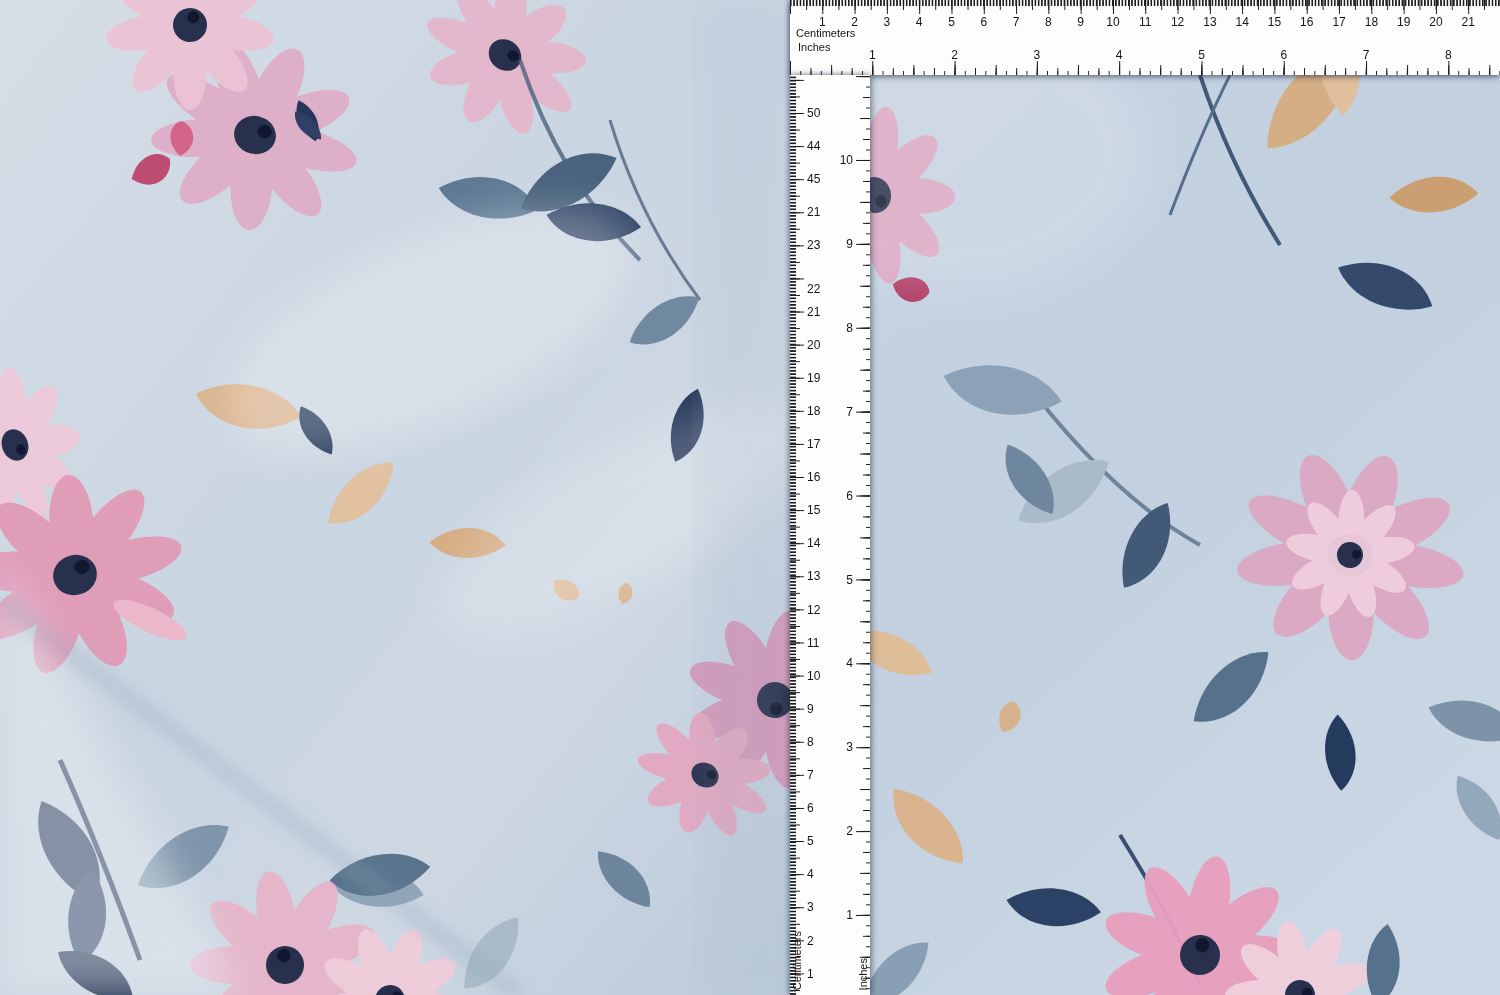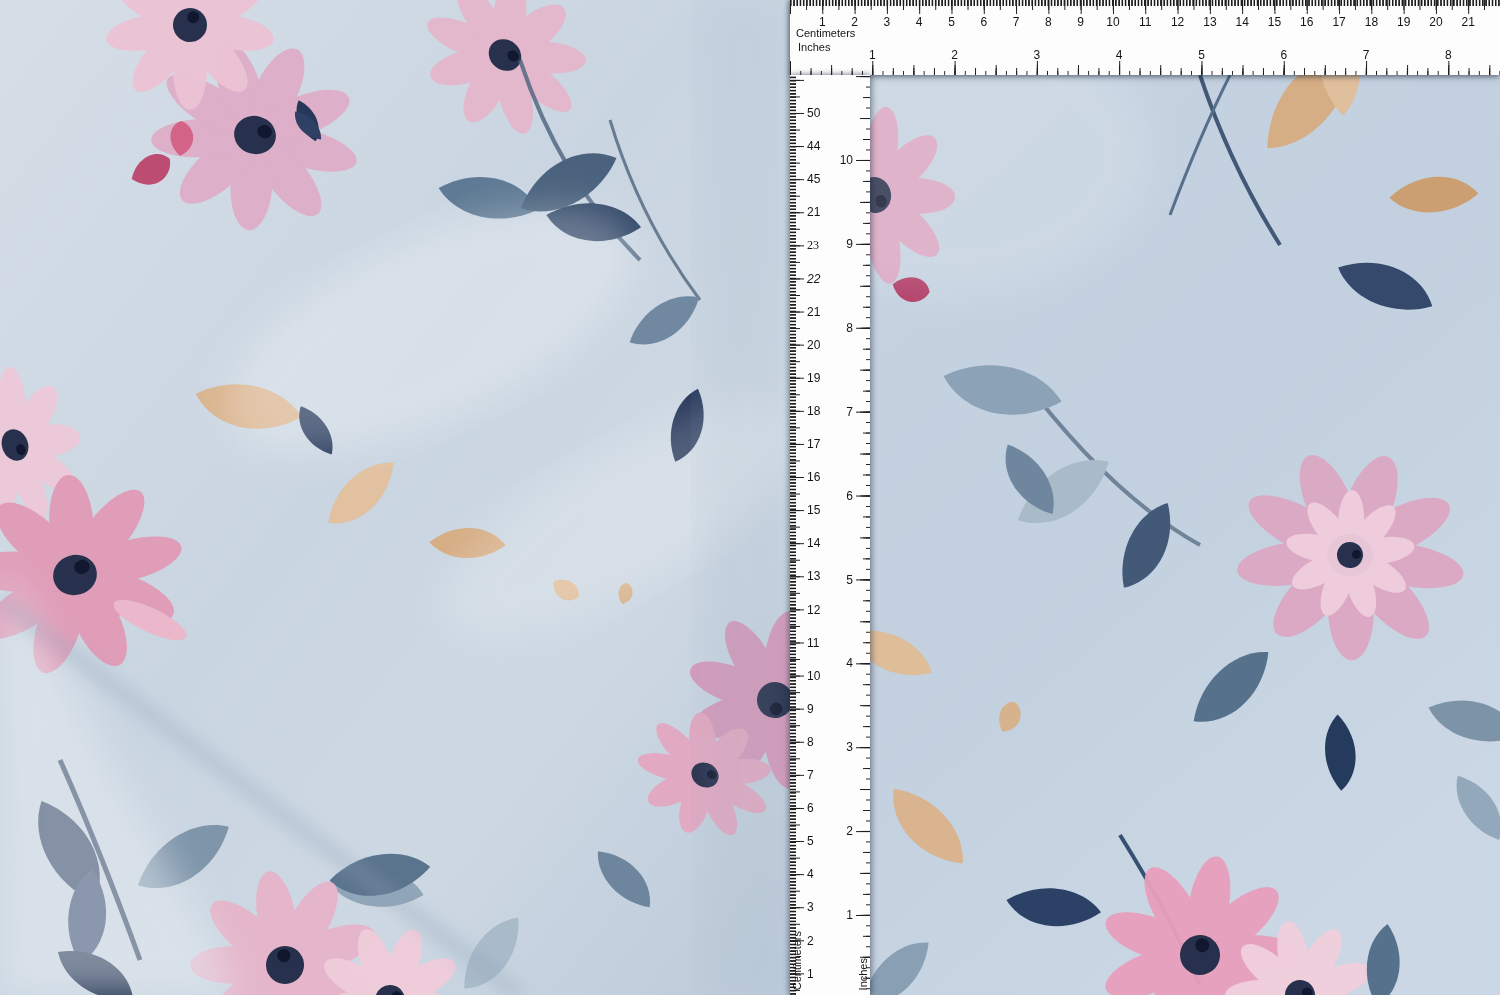--- a/index.html
+++ b/index.html
@@ -283,22 +283,22 @@
 
   <div class="ruler ruler-v">
     <div class="ticks-v vt-cm-10"></div>
     <div class="ticks-v vt-cm-2"></div>
     <div class="ticks-v vt-cm-1"></div>
     <div class="nums nums-y v-num-cm">
         <span class="tick-num" style="top: 38px;">50</span>
         <span class="tick-num" style="top: 71.1px;">44</span>
         <span class="tick-num" style="top: 104.2px;">45</span>
         <span class="tick-num" style="top: 137.3px;">21</span>
-        <span class="tick-num" style="top: 170.4px; font-family: Liberation Serif, serif;">23</span>
-        <span class="tick-num" style="top: 204px; font-style: italic;">22</span>
+        <span class="tick-num" style="top: 170.4px;">23</span>
+        <span class="tick-num" style="top: 214px;">22</span>
         <span class="tick-num" style="top: 236.6px;">21</span>
         <span class="tick-num" style="top: 269.7px;">20</span>
         <span class="tick-num" style="top: 302.8px;">19</span>
         <span class="tick-num" style="top: 335.9px;">18</span>
         <span class="tick-num" style="top: 369px;">17</span>
         <span class="tick-num" style="top: 402.1px;">16</span>
         <span class="tick-num" style="top: 435.2px;">15</span>
         <span class="tick-num" style="top: 468.3px;">14</span>
         <span class="tick-num" style="top: 501.4px;">13</span>
         <span class="tick-num" style="top: 534.5px;">12</span>

